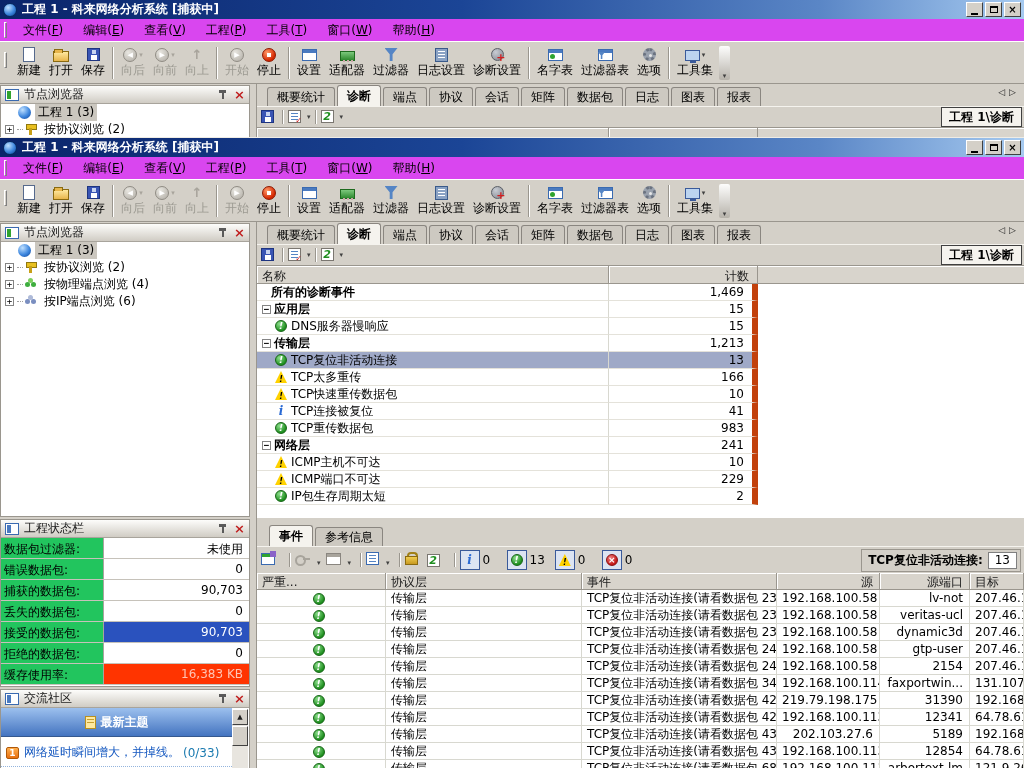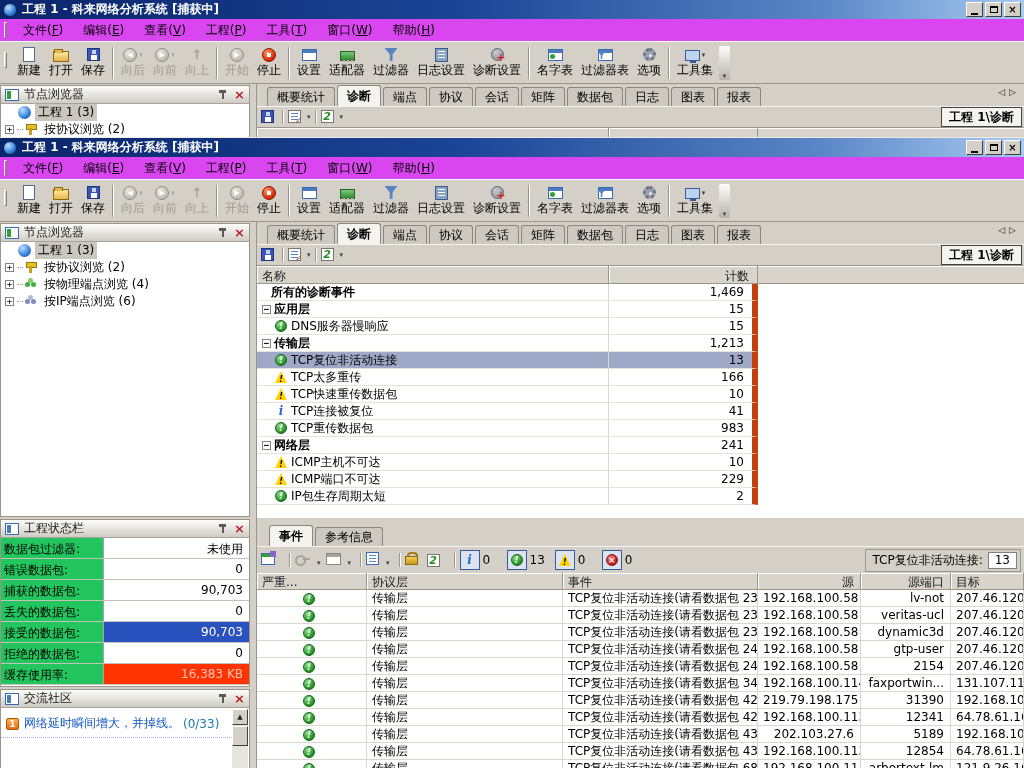--- a/index.html
+++ b/index.html
@@ -180,29 +180,29 @@
   .bpane{position:absolute;left:0;right:0;top:301px;bottom:0;background:#d4d0c8;overflow:hidden}
   .btabs{height:23px;display:flex;align-items:flex-end;padding-left:12px}
   .evbar{height:27px;display:flex;align-items:center;padding-left:4px;border-top:1px solid #f5f3ee;position:relative}
   .evbar .ic{margin-right:5px}
   .evt-toggle{width:20px;height:20px;border:1px solid #3a5a9a;background:#dce4f2;display:inline-flex;
     align-items:center;justify-content:center;margin-right:3px}
   .evt-toggle .sev{margin-right:0}
   .evt-count{margin-right:10px;min-width:14px}
   .ev-selbox{position:absolute;right:3px;top:2px;display:flex;align-items:center;border:1px solid #9a968e;
     background:#d4d0c8;padding:2px 3px 2px 6px}
-  .ev-sellabel{font-weight:normal;margin-right:5px;white-space:nowrap}
+  .ev-sellabel{font-weight:bold;margin-right:5px;white-space:nowrap}
   .ev-selcount{background:#fff;border:1px solid #808080;padding:0 6px;line-height:15px}
   
   .etab{position:absolute;left:0;right:0;top:50px;bottom:0;background:#fff;overflow:hidden}
   .ehdr{display:flex;height:17px;background:#d8d4cc}
   .erow{display:flex;height:17px}
   .ecell{border-right:1px solid #d8d8d0;border-bottom:1px solid #d8d8d0;padding:1px 6px 0 5px;
     white-space:nowrap;overflow:hidden;line-height:15px}
-  .ec0{width:110px;text-align:center}
+  .ec0{width:129px;text-align:center}
   .ec1{width:196px}
   .ec2{width:195px}
   .ec3{width:103px;text-align:right}
   .ec4{width:90px;text-align:right}
   .ec5{flex:1}
   .ehdr .hcell{padding-top:1px}
   .ehdr .ec0{text-align:left}
   
   #win1 .rpane{top:84px}
   #win1 .diag{height:11px}
@@ -615,20 +615,24 @@
           </div>
         </div>
     </div>
 
     <div class="panel" style="top:467px;height:80px">
       <div class="panel-hdr">
         <span class="ph-icon"></span>
         <span class="ph-title">交流社区</span>
         <span class="pin"></span>
         <span class="panel-close">×</span>
+      </div>
+      <div class="cm-banner">
+        <span class="cm-page"></span>
+        <span>最新主题</span>
       </div>
       <div class="cm-item">
         <span class="cm-badge">1</span>
         <span>网络延时瞬间增大，并掉线。</span>
         <span class="cm-count">(0/33)</span>
       </div>
       <div class="cm-scroll">
         <div class="cm-up">▲</div>
         <div class="cm-thumb"></div>
       </div>

